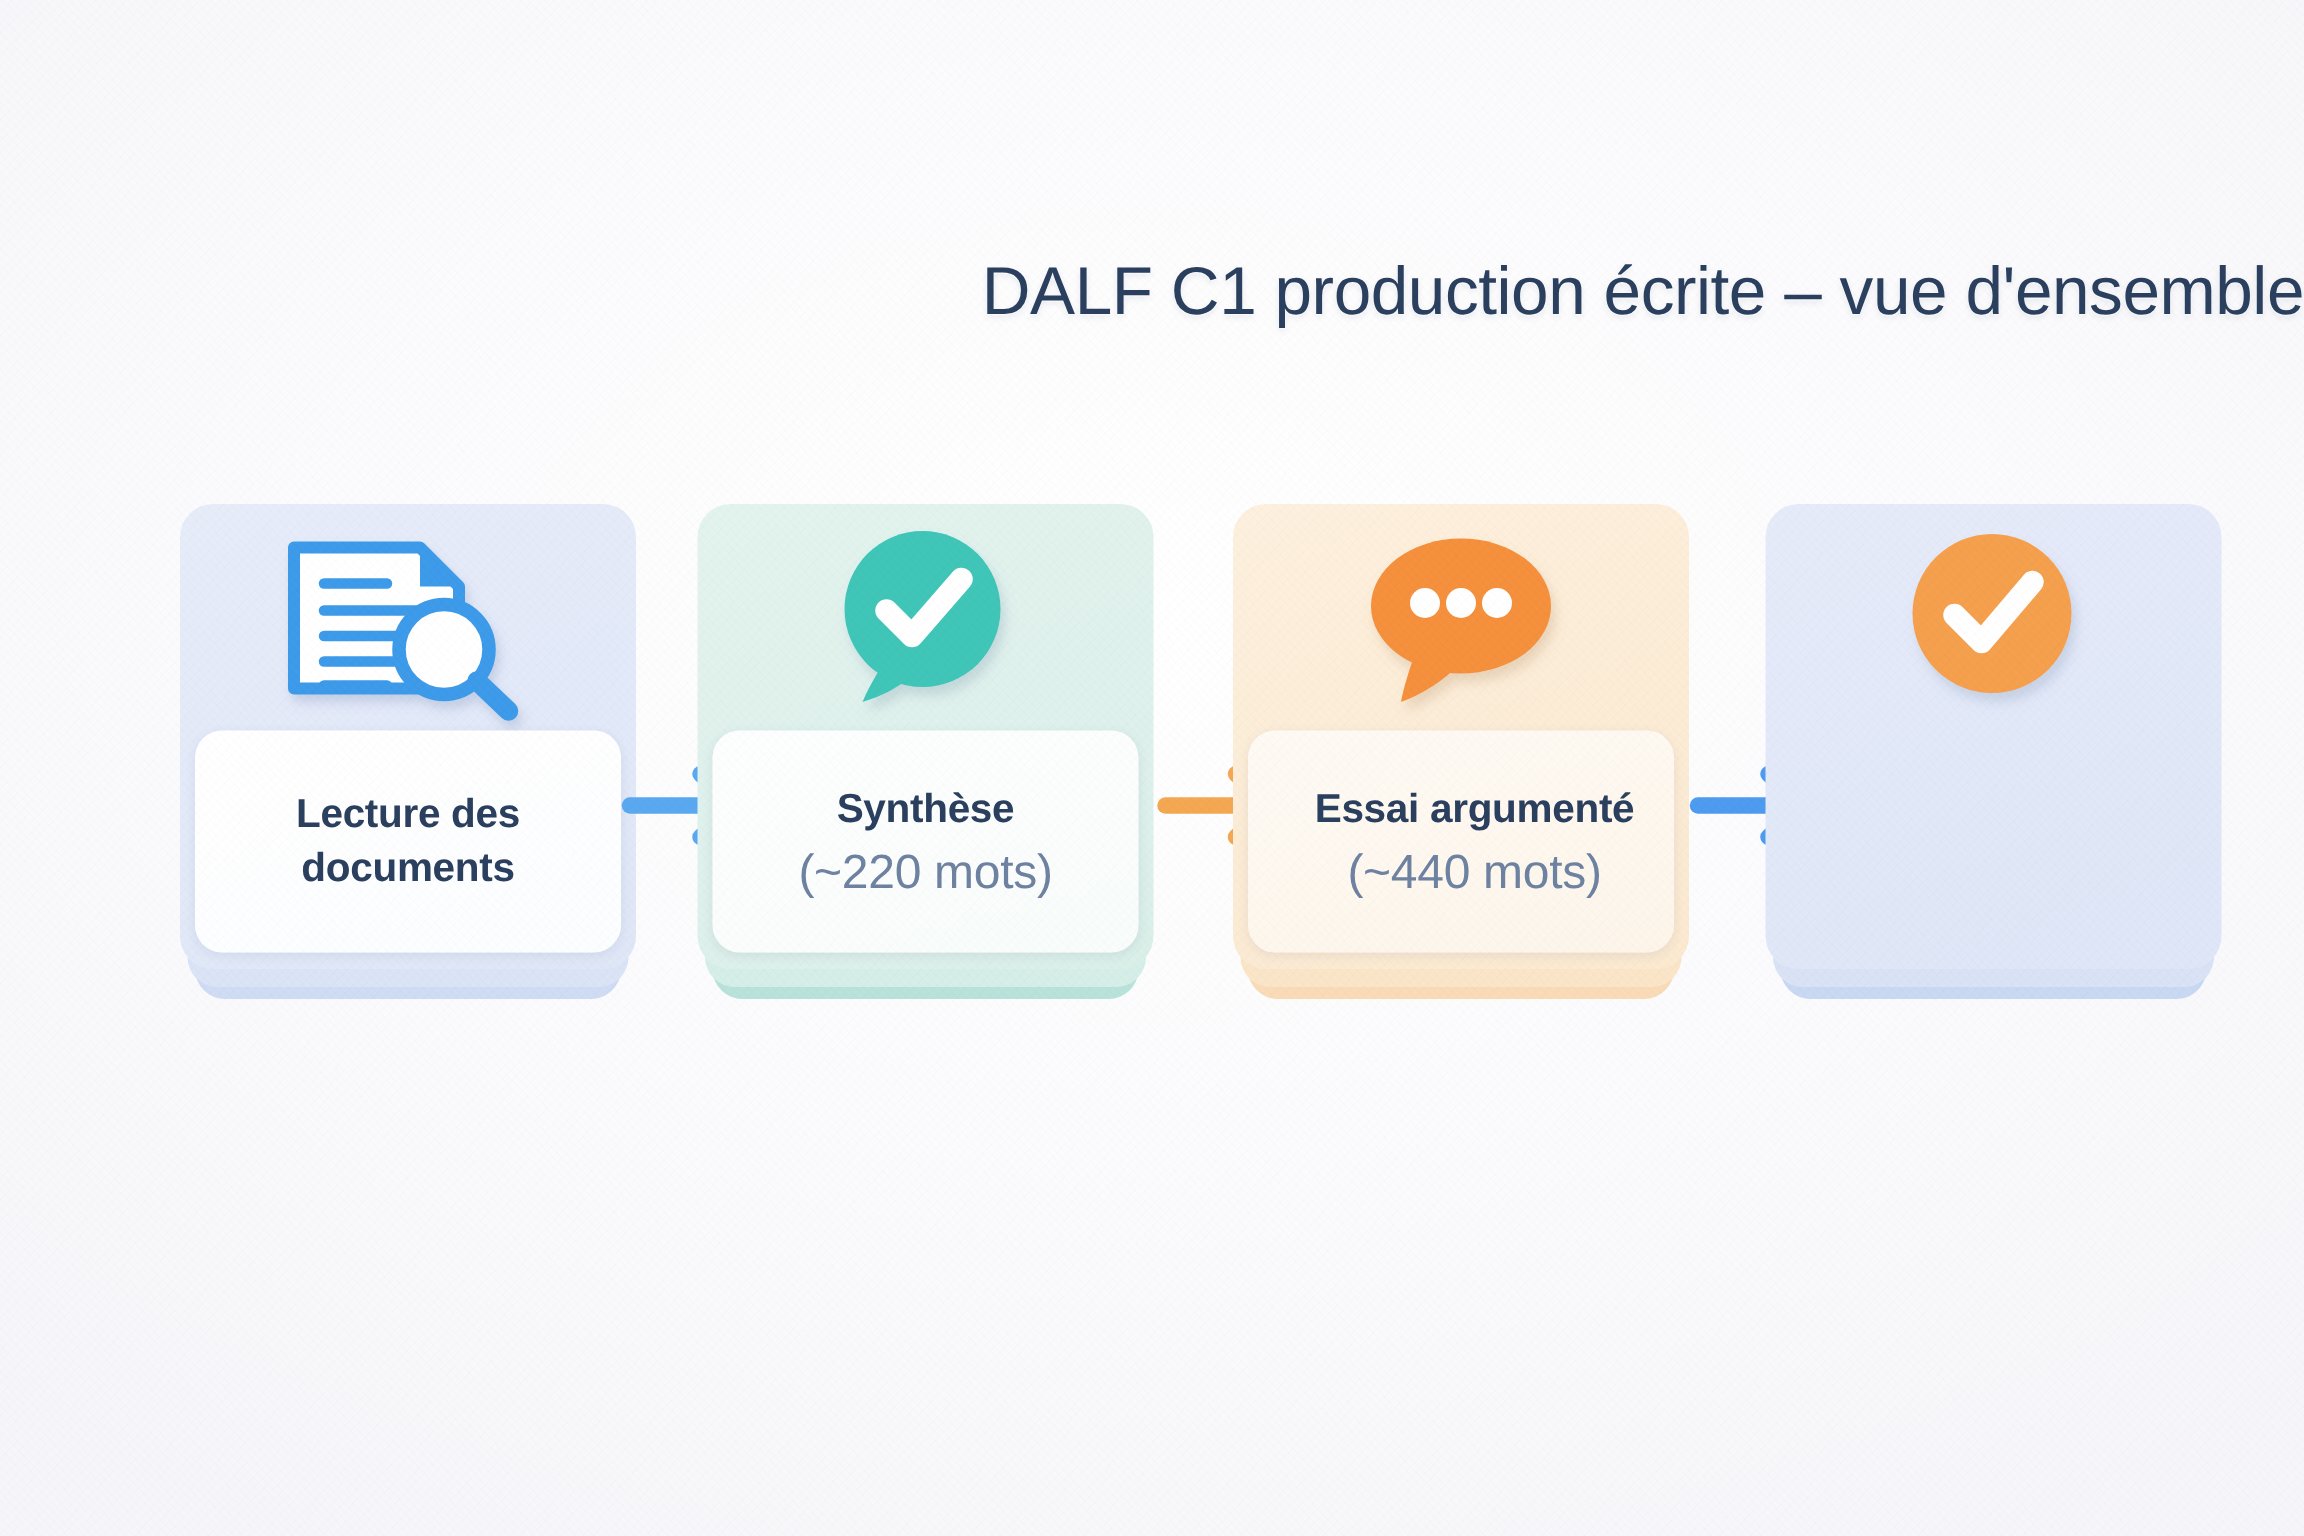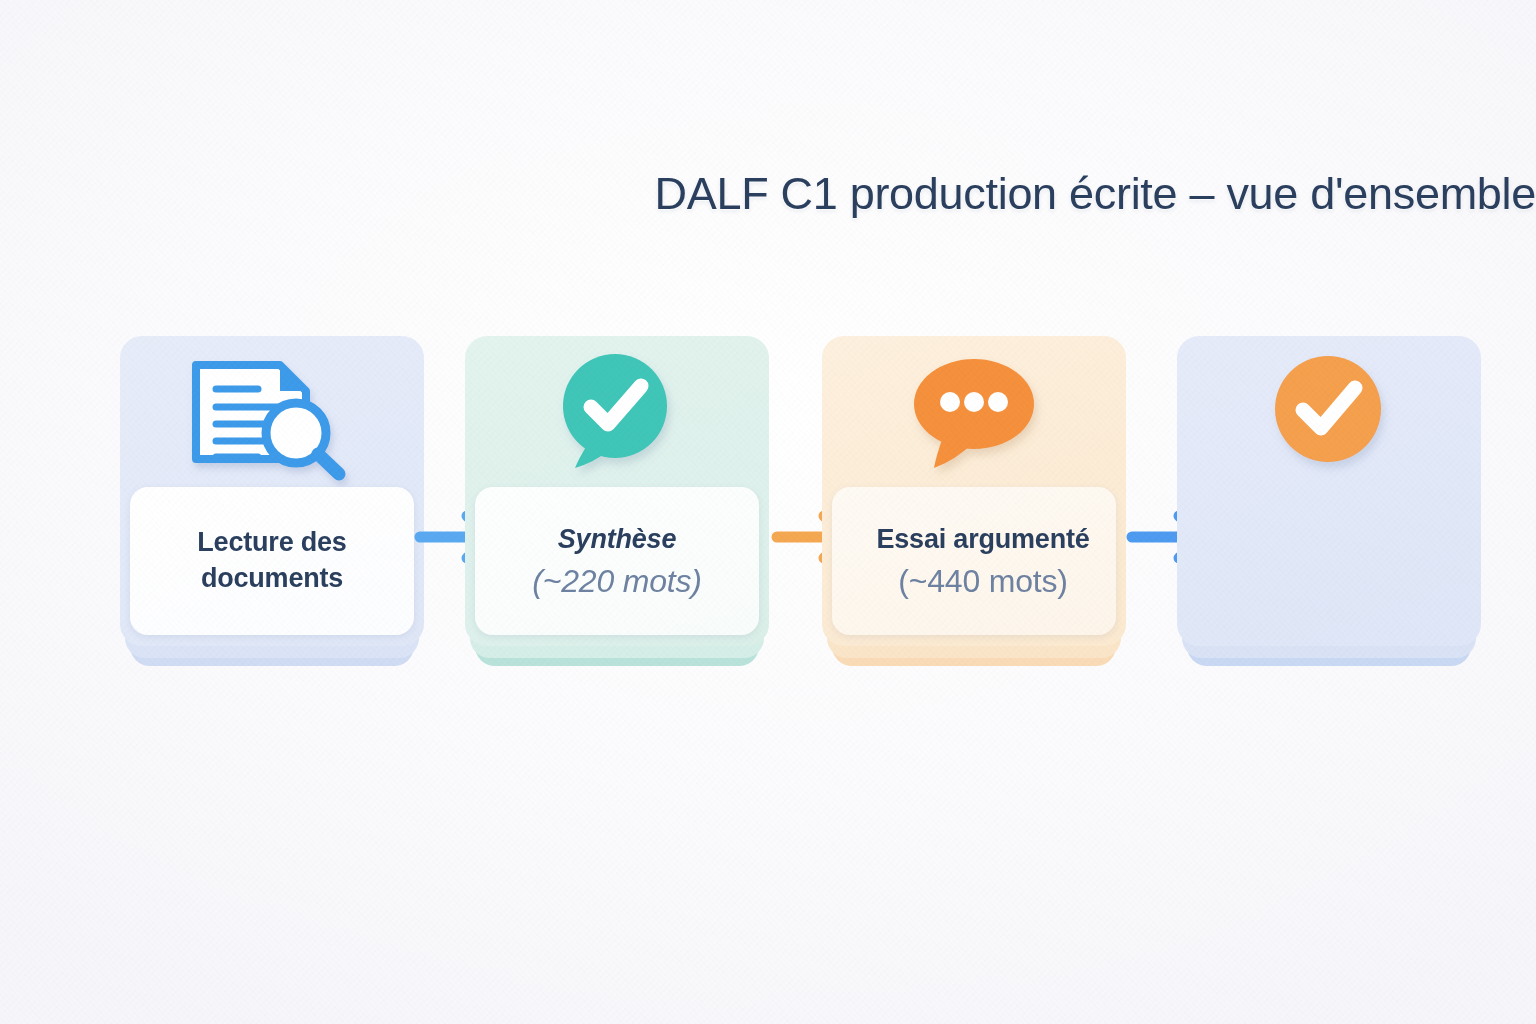--- a/index.html
+++ b/index.html
@@ -147,21 +147,21 @@
 
   
   .s0 .card-outer { background: linear-gradient(160deg, #e7ecf9 0%, #e2e9f8 55%, #dfe7f7 100%); }
   .s0 .stack-mid  { background: #dbe4f6; }
   .s0 .stack-back { background: #cfdcf4; }
   .s0 .card-inner { background: linear-gradient(165deg, #ffffff 0%, #fcfdff 100%); }
 
   .s1 .card-outer { background: linear-gradient(160deg, #e3f3ee 0%, #dff1ec 55%, #dbefe9 100%); }
   .s1 .stack-mid  { background: #d5eee7; }
   .s1 .stack-back { background: #b9e3da; }
-  .s1 .card-inner { background: linear-gradient(165deg, #fdfffe 0%, #f8fcfb 100%); font-style: italic; }
+  .s1 .card-inner { background: linear-gradient(165deg, #fdfffe 0%, #f8fcfb 100%); }
 
   .s2 .card-outer { background: linear-gradient(160deg, #fdf0de 0%, #fcecd6 55%, #fbe9d0 100%); }
   .s2 .stack-mid  { background: #fbe5c9; }
   .s2 .stack-back { background: #f9dcb7; }
   .s2 .card-inner { background: linear-gradient(165deg, #fefaf4 0%, #fdf5ea 100%); padding-left: 32px; }
 
   .s3 .card-outer { background: linear-gradient(160deg, #e6ebf9 0%, #e1e8f8 55%, #dee6f7 100%); }
   .s3 .stack-mid  { background: #dae3f6; }
   .s3 .stack-back { background: #c9d9f3; }
   .s3 .card-inner { background: linear-gradient(165deg, #ffffff 0%, #fafbff 100%); }

